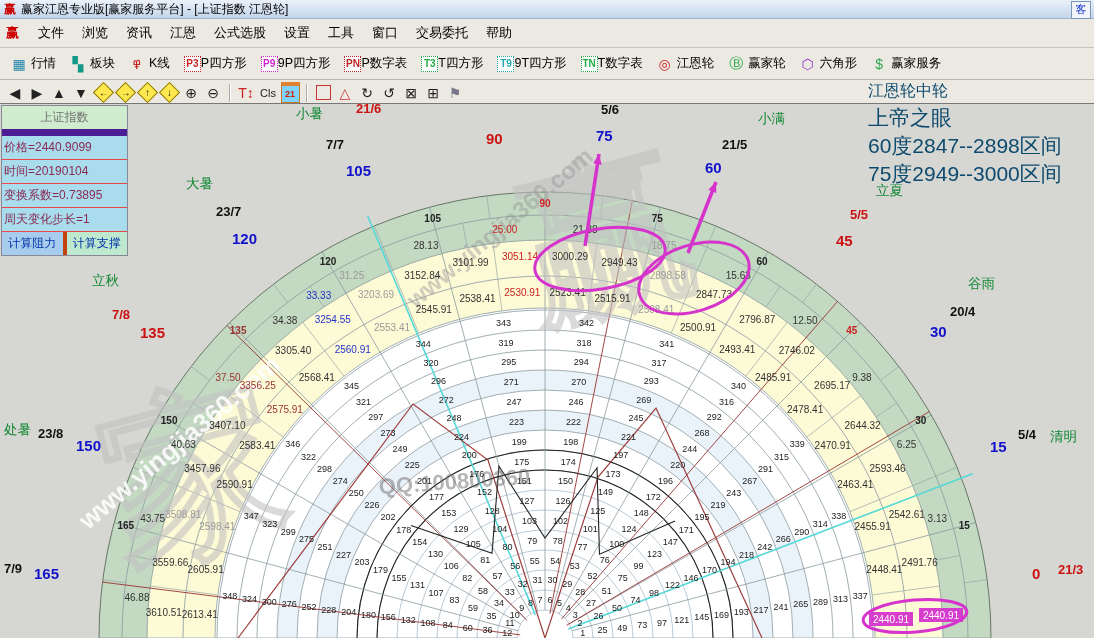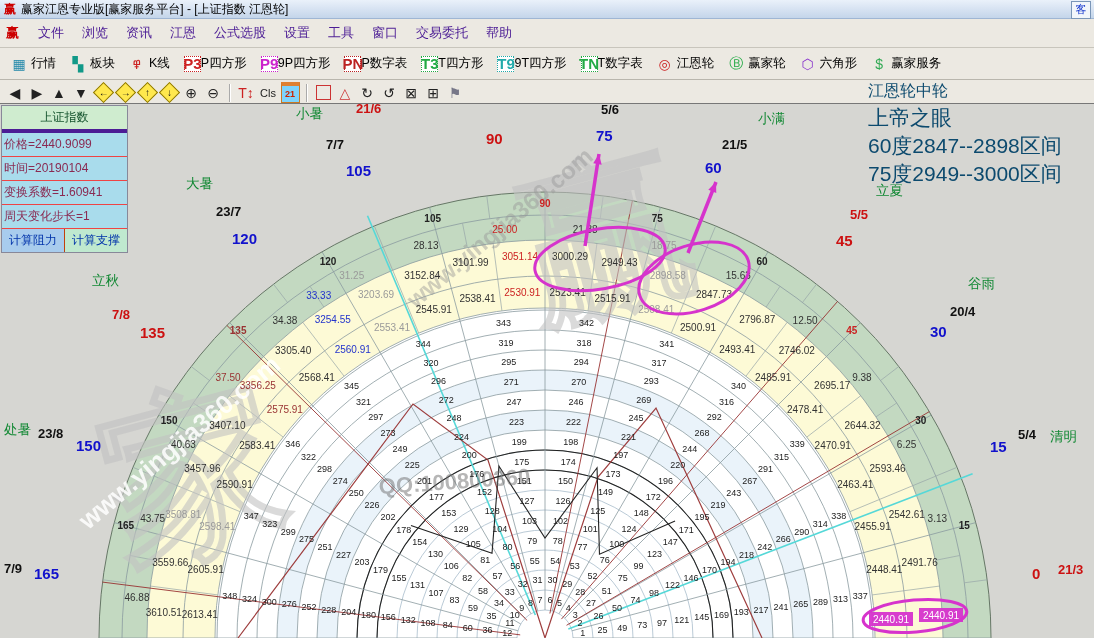--- a/index.html
+++ b/index.html
@@ -3,41 +3,41 @@
 <meta charset="utf-8">
 <style>
   html,body{margin:0;padding:0;}
   body{width:1094px;height:638px;overflow:hidden;font-family:"Liberation Sans",sans-serif;background:#ece9e2;position:relative;}
   
   .titlebar{height:18px;background:linear-gradient(#eaf1fa,#c4d5ea);display:flex;align-items:center;padding:0 4px;font-size:12px;color:#000;border-bottom:1px solid #9fb6d4;position:relative;}
   .titlebar .logo{color:#c00;font-weight:bold;margin-right:5px;font-size:12px;}
   .chrome-btn{position:absolute;right:3px;top:1px;width:18px;height:16px;background:#f2f6fb;border:1px solid #7a96b8;color:#1133cc;font-size:11px;text-align:center;line-height:15px;}
   .menubar{height:28px;display:flex;align-items:center;background:#ece9e2;border-bottom:1px solid #c8c5bc;font-size:13px;padding-left:6px;}
   .menubar .logo{color:#c00;font-weight:bold;margin-right:10px;}
-  .menu-item{padding:3px 9px;color:#4c1d95;cursor:default;}
+  .menu-item{padding:3px 9px;color:#000000;cursor:default;}
   .toolbar1{height:31px;display:flex;align-items:center;background:#ece9e2;border-bottom:1px solid #b9b6ad;padding-left:4px;font-size:12.5px;}
   .tb1-item{display:flex;align-items:center;margin:0 3px;padding:2px 4px;}
   .tb1-item .ic{width:16px;height:15px;margin-right:4px;display:inline-flex;align-items:center;justify-content:center;font-size:11px;}
-  .badge{width:15px;height:14px;border:1px dotted;font-size:15px;font-weight:bold;display:inline-flex;align-items:center;justify-content:center;background:#fff;}
+  .badge{width:15px;height:14px;border:1px dotted;font-size:10px;font-weight:bold;display:inline-flex;align-items:center;justify-content:center;background:#fff;}
   .toolbar2{height:25px;display:flex;align-items:center;background:#ece9e2;border-bottom:1px solid #8a8a8a;padding-left:4px;position:relative;}
   .tb2-btn{min-width:20px;height:20px;display:inline-flex;align-items:center;justify-content:center;margin:0 1px;font-size:14px;color:#222;}
   .tb2-sep{width:1px;height:18px;background:#aaa;margin:0 5px;box-shadow:1px 0 0 #fff;}
   .dia{width:13px;height:13px;background:#ffe84d;border:1px solid #8a7400;transform:rotate(45deg);display:inline-flex;align-items:center;justify-content:center;}
   .dia>span{transform:rotate(-45deg);font-size:10px;color:#111;font-weight:bold;}
   .cal{width:17px;height:16px;border:1px solid #cc7722;background:#7dd3fc;color:#cc2200;font-size:9px;font-weight:bold;display:inline-flex;align-items:center;justify-content:center;border-top:4px solid #e08030;}
   .redsq{width:13px;height:13px;border:1.5px solid #cc3333;background:transparent;}
   
   #chart{position:absolute;left:0;top:103px;width:1094px;height:535px;background:#d6d6d2;border-top:1px solid #777;}
   
   #info-panel{position:absolute;left:1px;top:1px;width:125px;border:1px solid #889;background:#fff;font-size:12px;z-index:30;}
-  #info-panel .hdr{background:#cfeccf;color:#14532d;text-align:center;padding:3px 0;border-bottom:4px solid #4c1d95;}
+  #info-panel .hdr{background:#cfeccf;color:#737373;text-align:center;padding:3px 0;border-bottom:7px solid #4c1d95;}
   #info-panel .row{background:#a9dcec;color:#8a2a52;padding:3px 2px;border-bottom:1px solid #ef4444;white-space:nowrap;overflow:hidden;}
   #info-panel .btns{display:flex;}
   #info-panel .btn{flex:1;text-align:center;padding:3px 0;color:#0033aa;cursor:default;}
-  #info-panel .btn.b1{background:#a8cced;border-right:1px solid #c2410c;}
+  #info-panel .btn.b1{background:#a8cced;border-right:4px solid #c2410c;}
   #info-panel .btn.b2{background:#bfe9cf;}
   
   #annotation{position:absolute;left:868px;top:83px;z-index:40;color:#0c4a6e;line-height:1.0;}
   #annotation .l1{font-size:16px;margin-bottom:8px;}
   #annotation .lx{font-size:21px;margin-bottom:7px;}
   svg text{font-family:"Liberation Sans",sans-serif;}
 </style>
 </head>
 <body>
 
@@ -539,21 +539,21 @@
       <rect x="869" y="508" width="44" height="14" fill="#d633cc" opacity="0.95"></rect>
       <text x="891" y="519" font-size="10" fill="#ffffff" text-anchor="middle" dn="highlight-price-chip">2440.91</text>
       <rect x="919" y="504" width="44" height="14" fill="#d633cc" opacity="0.95"></rect>
       <text x="941" y="515" font-size="10" fill="#ffffff" text-anchor="middle" dn="highlight-price-chip">2440.91</text>
     </svg>
 
   <div id="info-panel">
     <div class="hdr">上证指数</div>
     <div class="row">价格=2440.9099</div>
     <div class="row">时间=20190104</div>
-    <div class="row">变换系数=1.60941</div>
+    <div class="row">变换系数=0.73895</div>
     <div class="row">周天变化步长=1</div>
     <div class="btns">
       <div class="btn b1">计算阻力</div>
       <div class="btn b2">计算支撑</div>
     </div>
   </div>
 </div>
 
 <div id="annotation">
   <div class="l1">江恩轮中轮</div>

